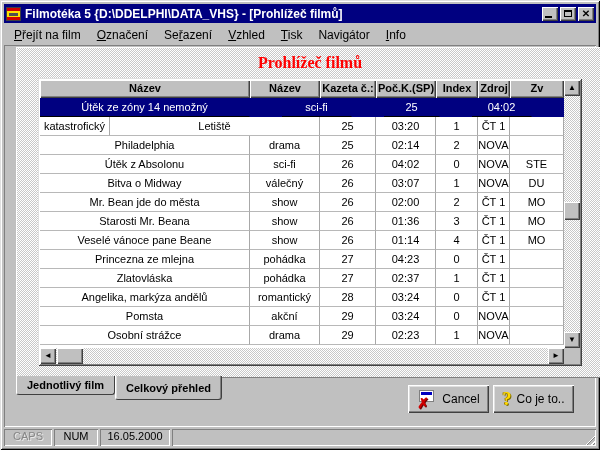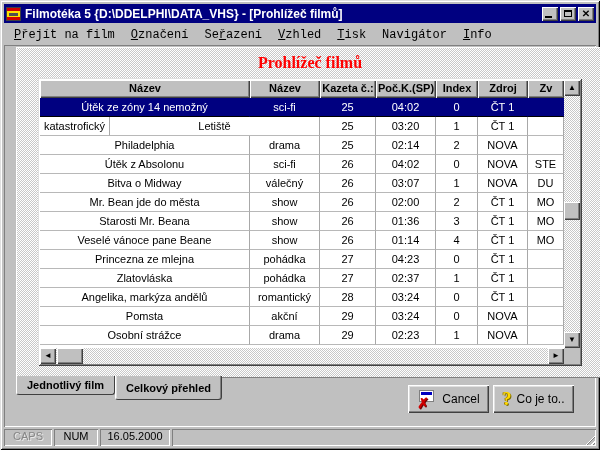--- a/index.html
+++ b/index.html
@@ -28,21 +28,21 @@
   .tb-btn { width:16px; height:14px; background:#c0c0c0; margin-left:2px; position:relative; flex:0 0 auto;
     box-shadow: inset 1px 1px 0 #fff, inset -1px -1px 0 #404040, inset -2px -2px 0 #808080;
     display:flex; align-items:center; justify-content:center; }
   .glyph-min { position:absolute; left:3px; bottom:3px; width:7px; height:2px; background:#000; }
   .glyph-max { width:8px; height:7px; border:1px solid #000; border-top-width:2px; }
   .glyph-close { font-weight:bold; font-size:10px; line-height:10px; color:#000; }
 
   
   .menubar { position:absolute; left:4px; top:25px; right:4px; height:19px;
     display:flex; align-items:center; padding:0 2px; }
-  .menu-item { padding:2px 8px; font-size:12px; color:#000; white-space:nowrap;font-family:Liberation Mono, monospace; }
+  .menu-item { padding:2px 8px; font-size:12px; color:#000; white-space:nowrap; }
   .menu-item .accel { text-decoration:underline; }
 
   
   .client { position:absolute; left:4px; top:45px; width:592px; height:382px;
     box-shadow: inset 1px 1px 0 #808080, inset -1px -1px 0 #fff; background:#c0c0c0; }
 
   .dither { background-image: conic-gradient(#ffffff 25%, #c8c8c8 0 50%, #ffffff 0 75%, #c8c8c8 0);
             background-size:2px 2px; }
 
   .inner-panel { position:absolute; left:12px; top:2px; width:588px; height:331px;
@@ -58,23 +58,23 @@
   .grid { position:absolute; left:2px; top:2px; right:2px; bottom:2px; background:#fff; overflow:hidden; }
   .grid-inner { position:absolute; left:0; top:0; right:16px; bottom:16px; overflow:hidden; background:#fff; }
 
   .hrow { display:flex; height:18px; }
   .hcell { background:#c0c0c0; font-weight:bold; color:#000; text-align:center; line-height:17px;
     flex:0 0 auto; overflow:hidden; white-space:nowrap;
     box-shadow: inset 1px 1px 0 #fff, inset -1px -1px 0 #404040, inset -2px -2px 0 #808080; }
   .trow { display:flex; height:19px; background:#fff; }
   .tcell { flex:0 0 auto; text-align:center; line-height:18px; color:#000; white-space:nowrap; overflow:hidden;
     border-right:1px solid #a8a8a8; border-bottom:1px solid #b8b8b8; font-size:11px; }
-  .trow.selected { background:#000080; }
+  .trow.selected { background:#000080;gap:32px; }
   .trow.selected .tcell { color:#fff; border-right-color:#000080; border-bottom-color:#000; }
-  .c0{width:210px} .c1{width:70px} .c2{width:56px} .c3{width:60px} .c4{width:42px} .c5{width:50px}
+  .c0{width:210px} .c1{width:70px} .c2{width:56px} .c3{width:60px} .c4{width:42px} .c5{width:32px}
   .c6{width:auto; flex:1 1 auto;}
 
   
   .sb-btn { position:absolute; width:16px; height:16px; background:#c0c0c0;
     box-shadow: inset 1px 1px 0 #fff, inset -1px -1px 0 #404040, inset -2px -2px 0 #808080;
     display:flex; align-items:center; justify-content:center; font-size:7px; color:#000; }
   .vscroll { position:absolute; right:0; top:0; bottom:16px; width:16px; }
   .vscroll .up { top:0; left:0; }
   .vscroll .down { bottom:0; left:0; }
   .vthumb { position:absolute; left:0; top:122px; width:16px; height:18px; background:#c0c0c0;

